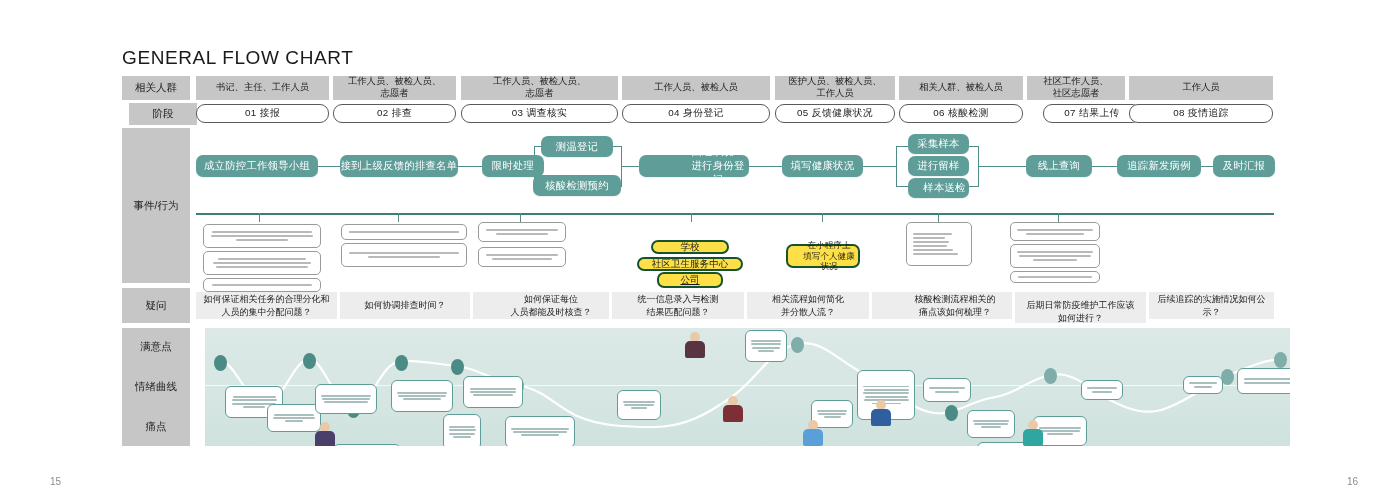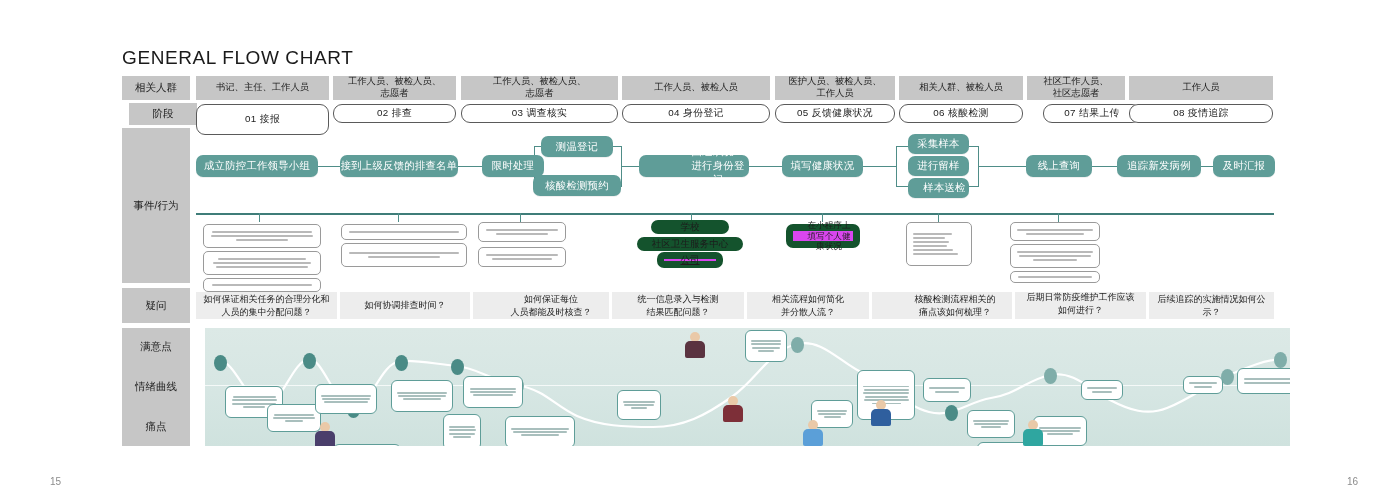--- a/index.html
+++ b/index.html
@@ -30,21 +30,21 @@
   .evt{background:#5f9d98;color:#fff;border-radius:7px;font-size:10.3px;letter-spacing:.3px;
        box-shadow:0 1px 0 rgba(0,0,0,.06);}
   .conn{background:#4f8d88;height:1.4px;}
   .connv{background:#4f8d88;width:1.4px;}
   #band-rule{background:#3f7d79;height:1.6px;}
 
   
   .microbox{border:1px solid #9a9a9a;border-radius:5px;background:#fff;overflow:hidden;
             padding:3px 4px;display:flex;flex-direction:column;justify-content:center;gap:2px;}
   .microbox .ln{height:2px;background:#b9b9b9;border-radius:1px;margin:0 auto;}
-  .labelbox{border:7px solid #14532d;border-radius:7px;background:#d946ef;color:#1c1c1c;font-size:9.6px;}
+  .labelbox{border:2px solid #14532d;border-radius:7px;background:#fde047;color:#1c1c1c;font-size:9.6px;margin-top:20px;}
   .labelbox.small{font-size:8.6px;line-height:1.25;}
 
   
   #q-band{background:#ededed;}
   .qcell{background:#ededed;color:#1c1c1c;font-size:9px;line-height:1.35;padding:2px 4px;}
   .qsep{background:#ffffff;width:3px;}
 
   
   #emotion-band{background:linear-gradient(180deg,#dce9e6 0%,#d6e6e3 55%,#cfe2de 100%);}
   .bubble{border:1px solid #5f9d98;border-radius:6px;background:#fff;padding:2px 3px;
@@ -83,21 +83,21 @@
   <div class="abs actor ctr" style="left:461px;top:76px;width:157px;height:24px;white-space:pre-line;">工作人员、被检人员、
 志愿者</div>
   <div class="abs actor ctr" style="left:622px;top:76px;width:148px;height:24px;">工作人员、被检人员</div>
   <div class="abs actor ctr" style="left:775px;top:76px;width:120px;height:24px;white-space:pre-line;">医护人员、被检人员、
 工作人员</div>
   <div class="abs actor ctr" style="left:899px;top:76px;width:124px;height:24px;">相关人群、被检人员</div>
   <div class="abs actor ctr" style="left:1027px;top:76px;width:98px;height:24px;white-space:pre-line;">社区工作人员、
 社区志愿者</div>
   <div class="abs actor ctr" style="left:1129px;top:76px;width:144px;height:24px;">工作人员</div>
 
-  <div class="abs stage ctr" style="left:196px;top:104px;width:133px;height:31px;">01  接报</div>
+  <div class="abs stage ctr" style="left:196px;top:104px;width:133px;height:19px;">01  接报</div>
   <div class="abs stage ctr" style="left:333px;top:104px;width:123px;height:19px;">02  排查</div>
   <div class="abs stage ctr" style="left:461px;top:104px;width:157px;height:19px;">03  调查核实</div>
   <div class="abs stage ctr" style="left:622px;top:104px;width:148px;height:19px;">04  身份登记</div>
   <div class="abs stage ctr" style="left:775px;top:104px;width:120px;height:19px;">05  反馈健康状况</div>
   <div class="abs stage ctr" style="left:899px;top:104px;width:124px;height:19px;">06  核酸检测</div>
   <div class="abs stage ctr" style="left:1027px;top:104px;width:98px;height:19px;margin-left:16px;">07  结果上传</div>
   <div class="abs stage ctr" style="left:1129px;top:104px;width:144px;height:19px;">08  疫情追踪</div>
 
   <div class="abs conn" style="left:318px;top:166px;width:22px;"></div>
   <div class="abs conn" style="left:458px;top:166px;width:24px;"></div>
@@ -215,21 +215,21 @@
   <div class="abs qsep" style="left:609px;top:292px;height:27px;"></div>
   <div class="abs qcell ctr" style="left:612px;top:292px;width:132px;height:27px;white-space:pre-line;">统一信息录入与检测
 结果匹配问题？</div>
   <div class="abs qsep" style="left:744px;top:292px;height:27px;"></div>
   <div class="abs qcell ctr" style="left:747px;top:292px;width:122px;height:27px;white-space:pre-line;">相关流程如何简化
 并分散人流？</div>
   <div class="abs qsep" style="left:869px;top:292px;height:27px;"></div>
   <div class="abs qcell ctr" style="left:872px;top:292px;width:140px;height:27px;white-space:pre-line;padding-left:30px;">核酸检测流程相关的
 痛点该如何梳理？</div>
   <div class="abs qsep" style="left:1012px;top:292px;height:27px;"></div>
-  <div class="abs qcell ctr" style="left:1015px;top:292px;width:131px;height:23px;white-space:pre-line;">后期日常防疫维护工作应该
+  <div class="abs qcell ctr" style="left:1015px;top:300px;width:131px;height:23px;white-space:pre-line;">后期日常防疫维护工作应该
 如何进行？</div>
   <div class="abs qsep" style="left:1146px;top:292px;height:27px;"></div>
   <div class="abs qcell ctr" style="left:1149px;top:292px;width:125px;height:27px;white-space:pre-line;">后续追踪的实施情况如何公示？</div>
 
   <div class="abs" id="emotion-band" style="left:205px;top:328px;width:1085px;height:118px;overflow:hidden;">
 
     <div class="midline" style="left:0;top:57px;width:100%;"></div>
 
     <svg width="1085" height="118" style="position:absolute;left:0;top:0;">
       <path d="M 15,33 C 30,33 42,75 60,78 C 75,80 88,32 104,31

